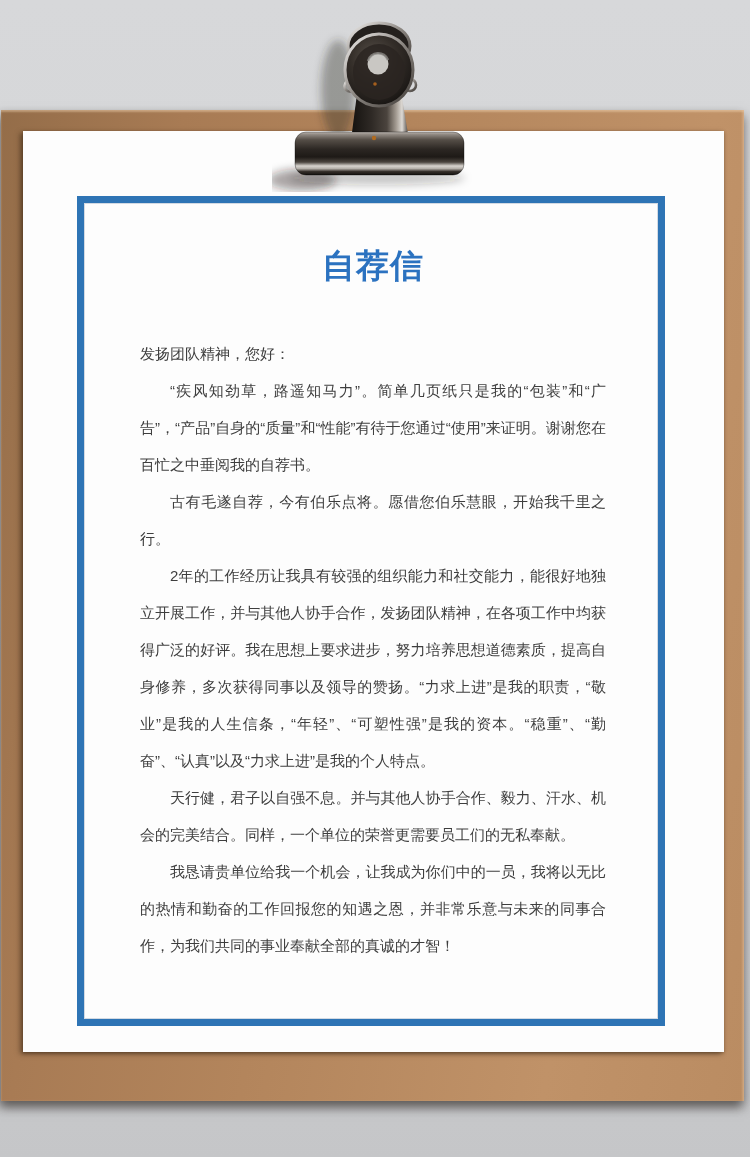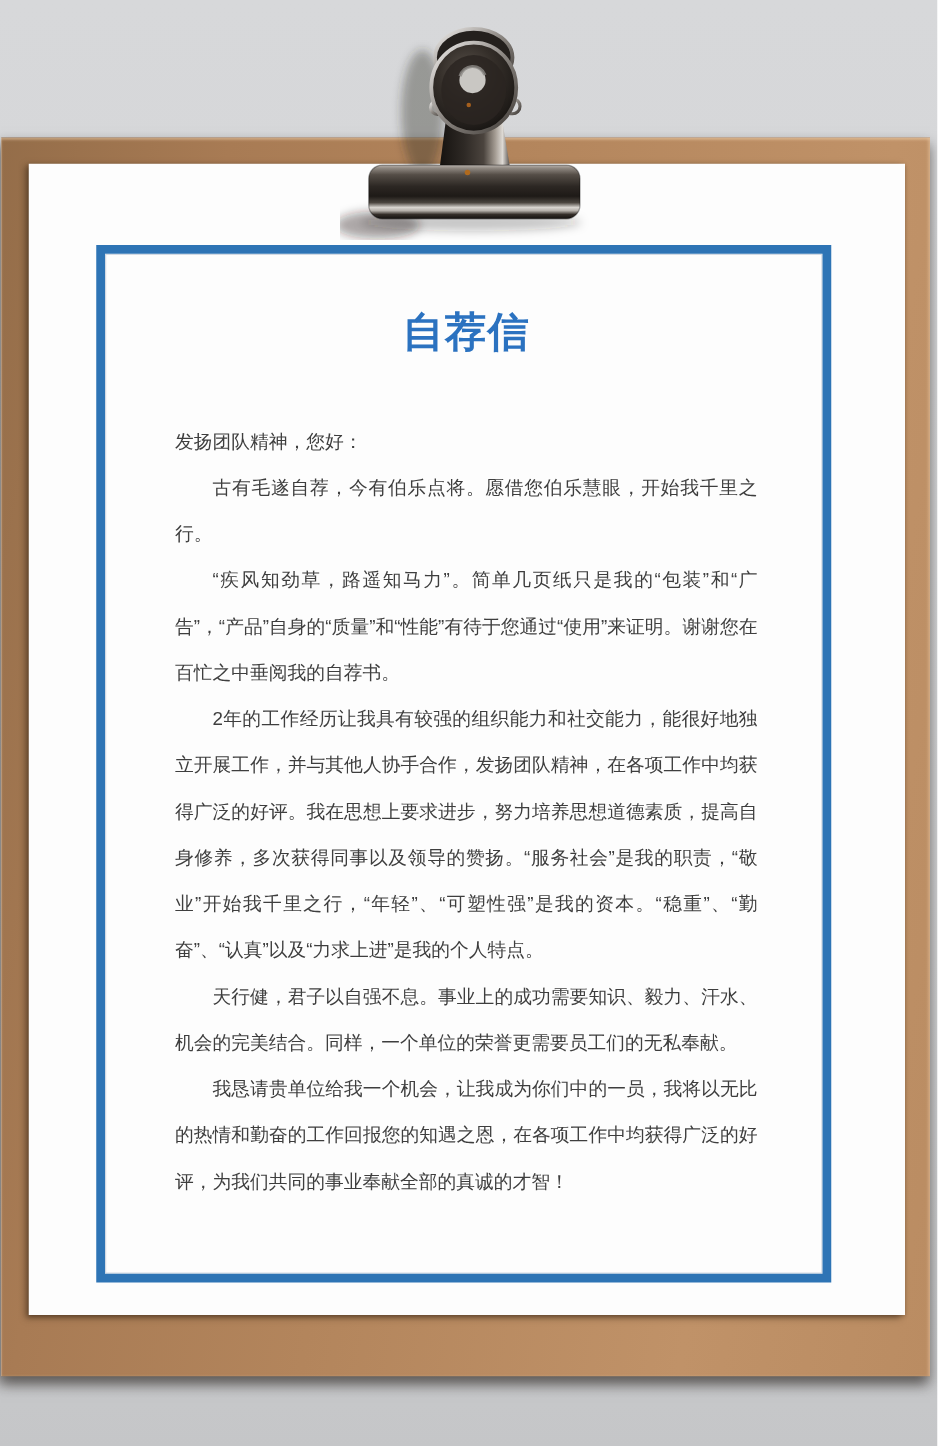--- a/index.html
+++ b/index.html
@@ -31,25 +31,25 @@
 <body>
 
 <div class="stage">
 
   <div class="clipboard">
     <div class="paper">
       <div class="frame">
         <div class="content">
           <h1 class="title">自荐信</h1>
           <p class="salutation">发扬团队精神，您好：</p>
+          <p>“疾风知劲草，路遥知马力”。简单几页纸只是我的“包装”和“广告”，“产品”自身的“质量”和“性能”有待于您通过“使用”来证明。谢谢您在百忙之中垂阅我的自荐书。</p>
           <p>古有毛遂自荐，今有伯乐点将。愿借您伯乐慧眼，开始我千里之行。</p>
-          <p>“疾风知劲草，路遥知马力”。简单几页纸只是我的“包装”和“广告”，“产品”自身的“质量”和“性能”有待于您通过“使用”来证明。谢谢您在百忙之中垂阅我的自荐书。</p>
-          <p>2年的工作经历让我具有较强的组织能力和社交能力，能很好地独立开展工作，并与其他人协手合作，发扬团队精神，在各项工作中均获得广泛的好评。我在思想上要求进步，努力培养思想道德素质，提高自身修养，多次获得同事以及领导的赞扬。“服务社会”是我的职责，“敬业”开始我千里之行，“年轻”、“可塑性强”是我的资本。“稳重”、“勤奋”、“认真”以及“力求上进”是我的个人特点。</p>
-          <p>天行健，君子以自强不息。事业上的成功需要知识、毅力、汗水、机会的完美结合。同样，一个单位的荣誉更需要员工们的无私奉献。</p>
-          <p>我恳请贵单位给我一个机会，让我成为你们中的一员，我将以无比的热情和勤奋的工作回报您的知遇之恩，在各项工作中均获得广泛的好评，为我们共同的事业奉献全部的真诚的才智！</p>
+          <p>2年的工作经历让我具有较强的组织能力和社交能力，能很好地独立开展工作，并与其他人协手合作，发扬团队精神，在各项工作中均获得广泛的好评。我在思想上要求进步，努力培养思想道德素质，提高自身修养，多次获得同事以及领导的赞扬。“力求上进”是我的职责，“敬业”是我的人生信条，“年轻”、“可塑性强”是我的资本。“稳重”、“勤奋”、“认真”以及“力求上进”是我的个人特点。</p>
+          <p>天行健，君子以自强不息。并与其他人协手合作、毅力、汗水、机会的完美结合。同样，一个单位的荣誉更需要员工们的无私奉献。</p>
+          <p>我恳请贵单位给我一个机会，让我成为你们中的一员，我将以无比的热情和勤奋的工作回报您的知遇之恩，并非常乐意与未来的同事合作，为我们共同的事业奉献全部的真诚的才智！</p>
         </div>
       </div>
     </div>
   </div>
 
   <svg class="clip" viewBox="0 0 210 180" xmlns="http://www.w3.org/2000/svg">
     <defs>
       <linearGradient id="gBar" x1="0" y1="0" x2="0" y2="1">
         <stop offset="0" stop-color="#bab4ae"></stop>
         <stop offset="0.06" stop-color="#8f8881"></stop>

